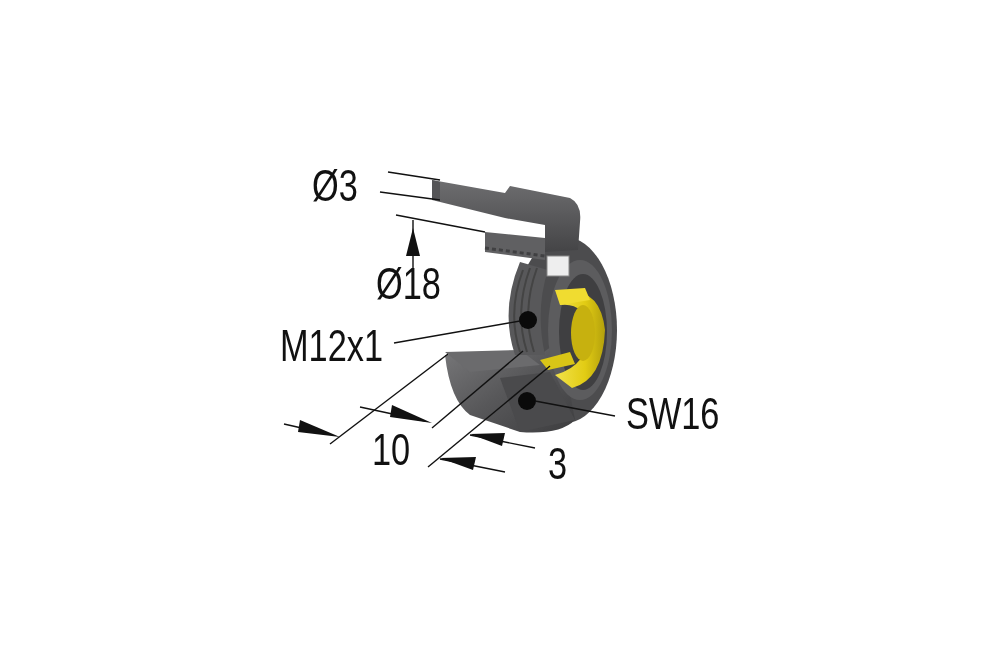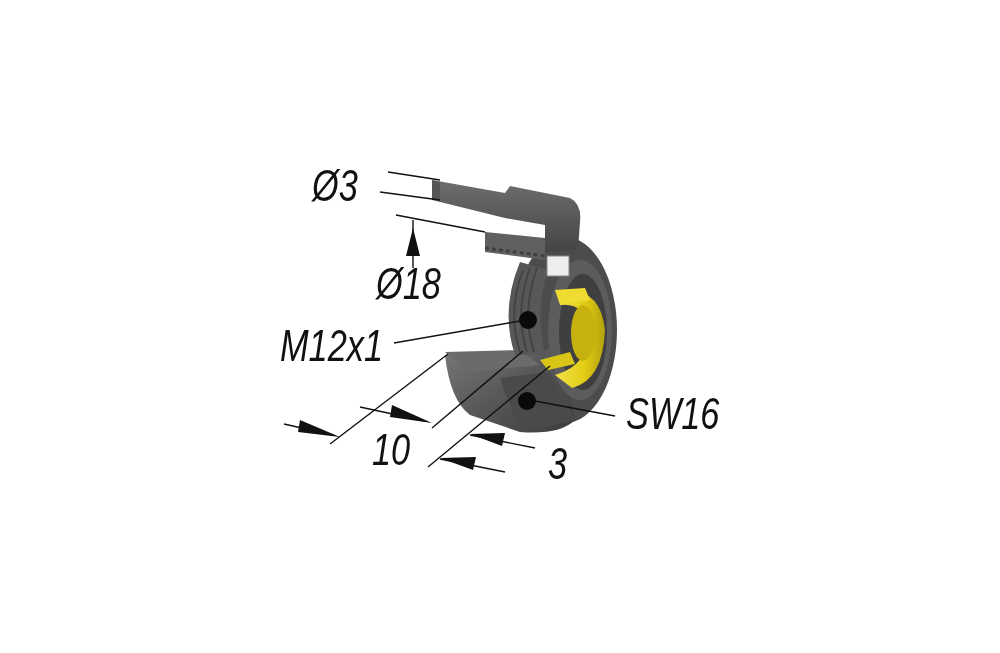--- a/index.html
+++ b/index.html
@@ -1,17 +1,17 @@
 <!DOCTYPE html>
 <html><head>
 <meta charset="utf-8">
 <style>
   html, body { margin: 0; padding: 0; background: #ffffff; }
   body { width: 1000px; height: 653px; position: relative; overflow: hidden; }
-  .canvas { position: absolute; left: 0; top: 0; width: 1000px; height: 594px; font-style: italic; }
+  .canvas { position: absolute; left: 0; top: 0; width: 1000px; height: 594px; }
   .label {
     position: absolute;
     font-family: "Liberation Sans", "DejaVu Sans", sans-serif;
     color: #111111;
     font-size: 44px;
     line-height: 1;
     transform: scaleX(0.78);
     transform-origin: left top;
     letter-spacing: 0px;
     white-space: nowrap;

